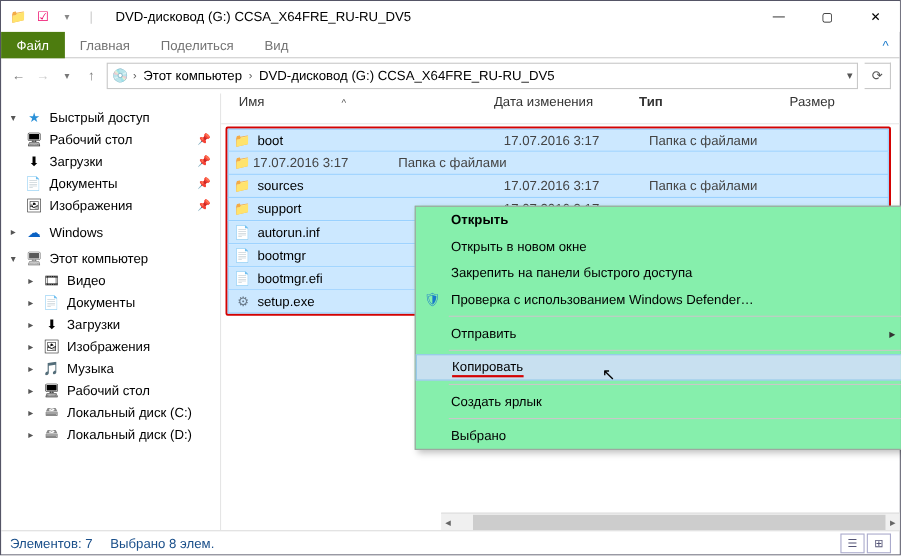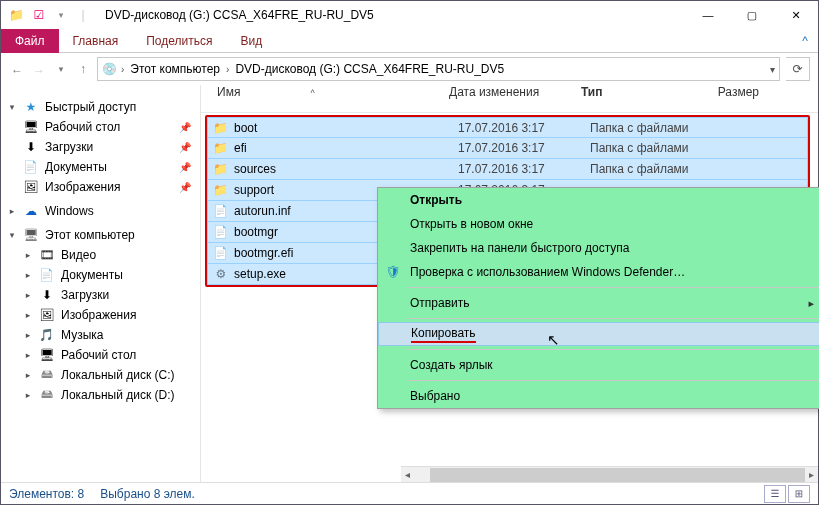--- a/index.html
+++ b/index.html
@@ -9,22 +9,22 @@
 
 .titlebar { height: 28px; display: flex; align-items: center; background: #fff; }
 .tb-icons { display: flex; gap: 6px; padding: 0 8px; align-items: center; }
 .tb-icons span { width: 16px; height: 16px; display: inline-flex; align-items: center; justify-content: center; }
 .title-text { flex: 1; padding-left: 6px; font-size: 12px; color: #000; }
 .win-btns { display: flex; }
 .win-btns div { width: 44px; height: 28px; display: flex; align-items: center; justify-content: center; font-size: 11px; color: #000; cursor: default; }
 
 
 .ribbon { height: 24px; display: flex; align-items: center; border-bottom: 1px solid #ccc; }
-.ribbon .file-tab { background: #be185d; color: #fff; padding: 4px 14px; height: 24px; display: flex; align-items: center; }
-.ribbon .tab { padding: 4px 14px; color: #7f1d1d; }
+.ribbon .file-tab { background: #4d7c0f; color: #fff; padding: 4px 14px; height: 24px; display: flex; align-items: center; }
+.ribbon .tab { padding: 4px 14px; color: #737373; }
 
 
 .navbar { height: 32px; display: flex; align-items: center; gap: 6px; padding: 4px 8px; }
 .nav-arrows { display: flex; gap: 6px; align-items: center; color: #777; }
 .nav-arrows span { width: 16px; height: 16px; display:inline-flex; align-items:center; justify-content:center; }
 .addr { flex: 1; border: 1px solid #c8c8c8; height: 24px; display: flex; align-items: center; padding: 0 4px; gap: 4px; overflow:hidden; white-space:nowrap; }
 .addr .seg { padding: 0 2px; }
 .addr .chev { color: #555; font-size: 10px; }
 .refresh { border:1px solid #c8c8c8; border-left:none; height:24px; width:24px; display:flex; align-items:center; justify-content:center; color:#555;}
 .search { border: 1px solid #c8c8c8; height: 24px; width: 190px; padding: 0 6px; display:flex; align-items:center; color:#777; overflow:hidden; white-space:nowrap; justify-content:space-between;}
@@ -225,21 +225,20 @@
     <div class="rows-wrap" id="rows-wrap">
           <div class="row">
             <span class="ico ic-folder">📁</span>
             <span class="c-name">boot</span>
             <span class="c-date">17.07.2016 3:17</span>
             <span class="c-type">Папка с файлами</span>
             <span class="c-size"></span>
           </div>
           <div class="row">
             <span class="ico ic-folder">📁</span>
-            <span class="c-name">efi</span>
             <span class="c-date">17.07.2016 3:17</span>
             <span class="c-type">Папка с файлами</span>
             <span class="c-size"></span>
           </div>
           <div class="row">
             <span class="ico ic-folder">📁</span>
             <span class="c-name">sources</span>
             <span class="c-date">17.07.2016 3:17</span>
             <span class="c-type">Папка с файлами</span>
             <span class="c-size"></span>
@@ -318,21 +317,21 @@
         <span>Создать ярлык</span>
       </div>
       <div class="ctx-sep"></div>
       <div class="ctx-item">
         <span>Выбрано</span>
       </div>
     </div>
 <div class="cursor">↖</div>
 
 <div class="status">
-  <span>Элементов: 8</span>
+  <span>Элементов: 7</span>
   <span>Выбрано 8 элем.</span>
   <div class="views">
     <span>☰</span>
     <span>⊞</span>
   </div>
 </div>
 
 </div>
 
 </body></html>

